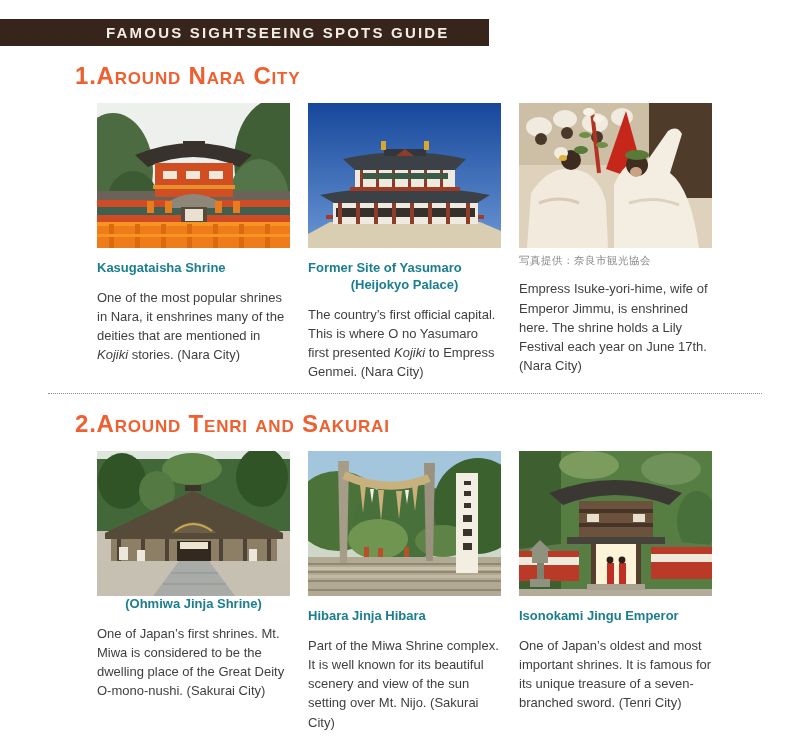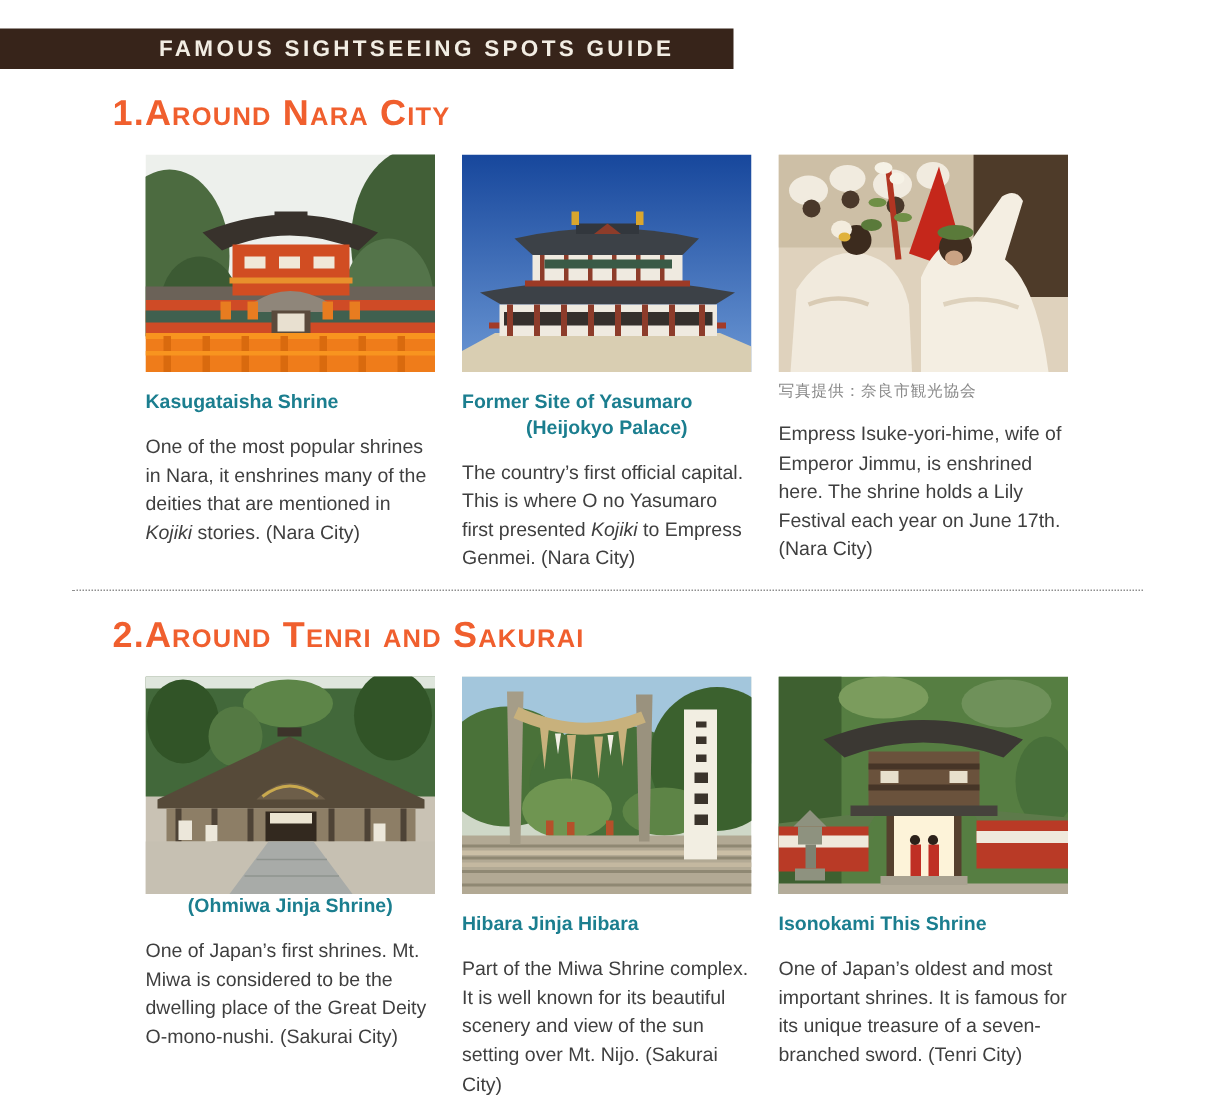--- a/index.html
+++ b/index.html
@@ -289,17 +289,17 @@
         <circle cx="91" cy="109" r="3.4" fill="#2c211a"></circle>
         <circle cx="103" cy="109" r="3.4" fill="#2c211a"></circle>
         <rect x="0" y="138" width="193" height="7" fill="#b4ac9a"></rect>
         <rect x="68" y="133" width="58" height="6" fill="#a9a291"></rect>
         <polygon points="10,100 32,100 21,89" fill="#8e927f"></polygon>
         <rect x="13" y="100" width="16" height="12" fill="#8e927f"></rect>
         <rect x="18" y="112" width="7" height="16" fill="#7e8271"></rect>
         <rect x="11" y="128" width="20" height="8" fill="#8e927f"></rect>
       </svg>
     </div>
-    <div class="card-title">Isonokami This Shrine</div>
+    <div class="card-title">Isonokami Jingu Emperor</div>
     <p class="card-body"><span>One of Japan’s oldest and most important shrines. It is famous for its unique treasure of a seven-branched sword. (Tenri City)</span></p>
   </div>
 
 </div>
 
 </body></html>

